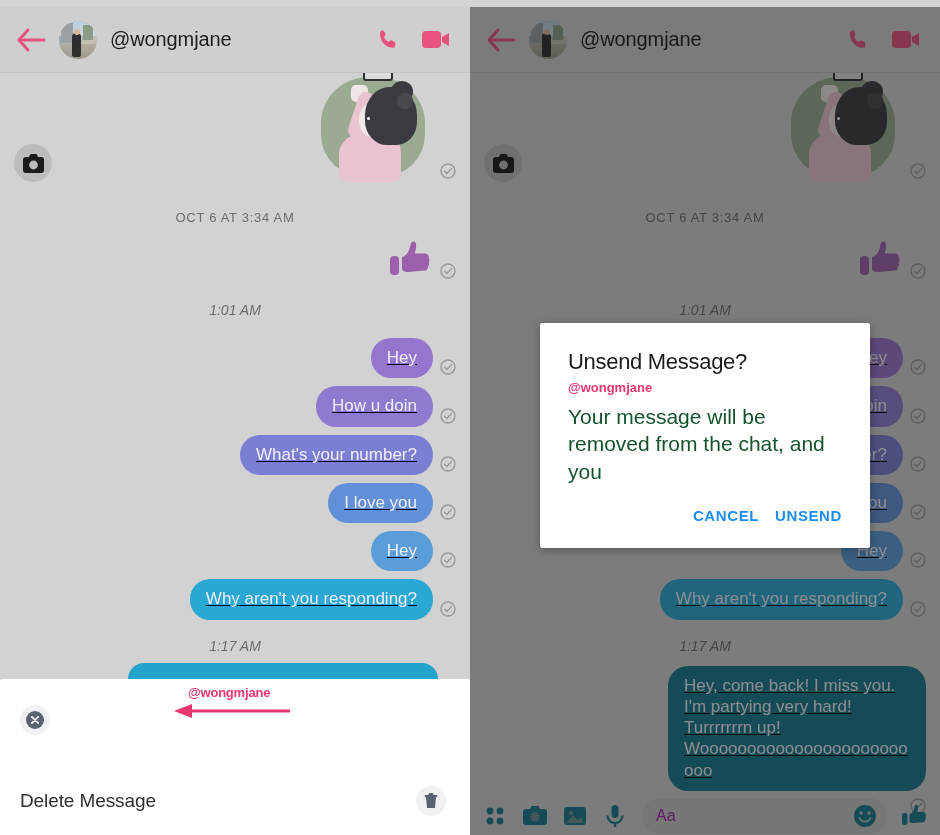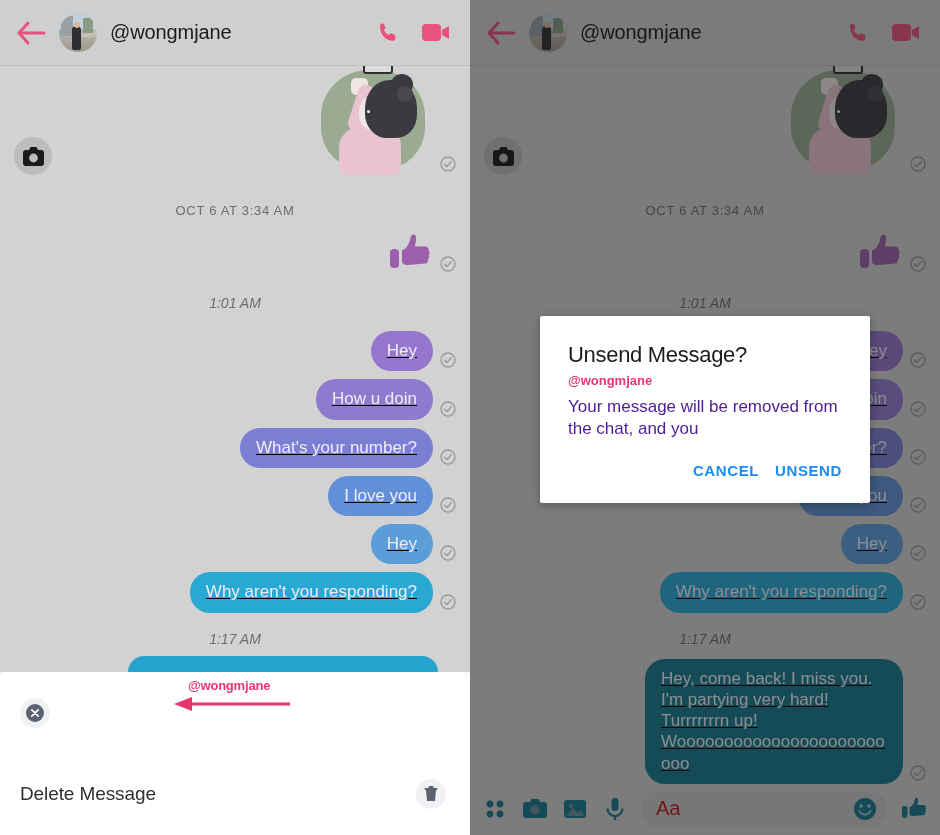--- a/index.html
+++ b/index.html
@@ -2,21 +2,21 @@
 <html><head>
 <meta charset="utf-8">
 <style>
   * { margin:0; padding:0; box-sizing:border-box; }
   html, body {
     width:940px; height:835px;
     background:#d4d4d4;
     font-family:"Liberation Sans", sans-serif;
     overflow:hidden;
   }
-  .screens { display:flex; width:940px; height:828px; }
+  .screens { display:flex; width:940px; height:828px;margin-top:7px; }
   .panel { position:relative; width:470px; height:835px; overflow:hidden; background:#d2d2d2; }
 
   
   .chat-header {
     position:relative; z-index:3;
     height:66px; background:#cfcfcf;
     display:flex; align-items:center; padding:0 16px; gap:13px;
     border-bottom:1px solid #c2c2c2;
   }
   .back-arrow { width:30px; height:26px; flex:0 0 auto; display:block; }
@@ -108,32 +108,32 @@
 
   
   .scrim { position:absolute; inset:0; background:rgba(20,20,20,0.45); z-index:8; }
   .dialog {
     position:absolute; left:70px; top:316px; width:330px;
     background:#fff; z-index:9; padding:26px 28px 10px 28px;
     box-shadow:0 2px 10px rgba(0,0,0,0.3); border-radius:2px;
   }
   .dlg-title { font-size:22px; color:#1b1b1b; letter-spacing:-0.3px; }
   .dlg-wm { font-size:13px; font-weight:bold; color:#e8366f; margin-top:5px; }
-  .dlg-body { font-size:17px; color:#4c1d95; line-height:1.3; margin-top:8px; max-width:270px; }
+  .dlg-body { font-size:21px; color:#14532d; line-height:1.3; margin-top:8px; max-width:270px; }
   .dlg-actions { display:flex; justify-content:flex-end; gap:16px; margin-top:22px; padding-bottom:14px; }
   .dlg-btn { font-size:15px; font-weight:bold; color:#1b8df0; letter-spacing:.6px; background:none;
     border:none; cursor:pointer; font-family:"Liberation Sans", sans-serif; }
 
   
   .composer { position:absolute; left:0; bottom:0; width:470px; height:53px; z-index:6;
     display:flex; align-items:center; padding:0 12px; gap:14px; background:rgba(210,210,210,0.0); }
   .cmp-ic { width:26px; height:26px; display:block; flex:0 0 auto; }
   .cmp-input { flex:1; height:36px; background:rgba(190,190,190,0.5); border-radius:18px;
     display:flex; align-items:center; padding:0 14px; position:relative; }
-  .cmp-ph { font-size:20px; color:#b91c1c; }
+  .cmp-ph { font-size:16px; color:#a21caf; }
   .cmp-emoji { position:absolute; right:8px; top:4px; width:28px; height:28px; }
   .cmp-like { width:27px; height:27px; flex:0 0 auto; }
 </style>
 </head>
 <body>
 
 <div class="screens">
 
   <div class="panel">
 
@@ -395,21 +395,21 @@
             <div class="bubble" style="background: rgb(41, 168, 212);">Why aren't you responding?</div>
             <svg class="tick" viewBox="0 0 16 16">
               <circle cx="8" cy="8" r="7" fill="none" stroke="#6e6e6e" stroke-width="1.4"></circle>
               <path d="M4.6 8.2 L6.9 10.5 L11.4 5.6" fill="none" stroke="#6e6e6e" stroke-width="1.4" stroke-linecap="round" stroke-linejoin="round"></path>
             </svg>
           </div>
         </div>
 
       <div class="timestamp" style="margin-top:18px;">1:17 AM</div>
 
-      <div class="msg-row" style="margin-top:12px;">
+      <div class="msg-row" style="margin-top:12px;flex-direction:column;">
         <div class="bubble" id="long-bubble" style="max-width: 258px; background: rgb(23, 121, 143);">Hey, come back! I miss you. I'm partying very hard! Turrrrrrrn up! Wooooooooooooooooooooooooo</div>
         <svg class="tick" viewBox="0 0 16 16">
           <circle cx="8" cy="8" r="7" fill="none" stroke="#6e6e6e" stroke-width="1.4"></circle>
           <path d="M4.6 8.2 L6.9 10.5 L11.4 5.6" fill="none" stroke="#6e6e6e" stroke-width="1.4" stroke-linecap="round" stroke-linejoin="round"></path>
         </svg>
       </div>
     </div>
 
     <div class="composer">
       <svg class="cmp-ic" viewBox="0 0 26 26">

